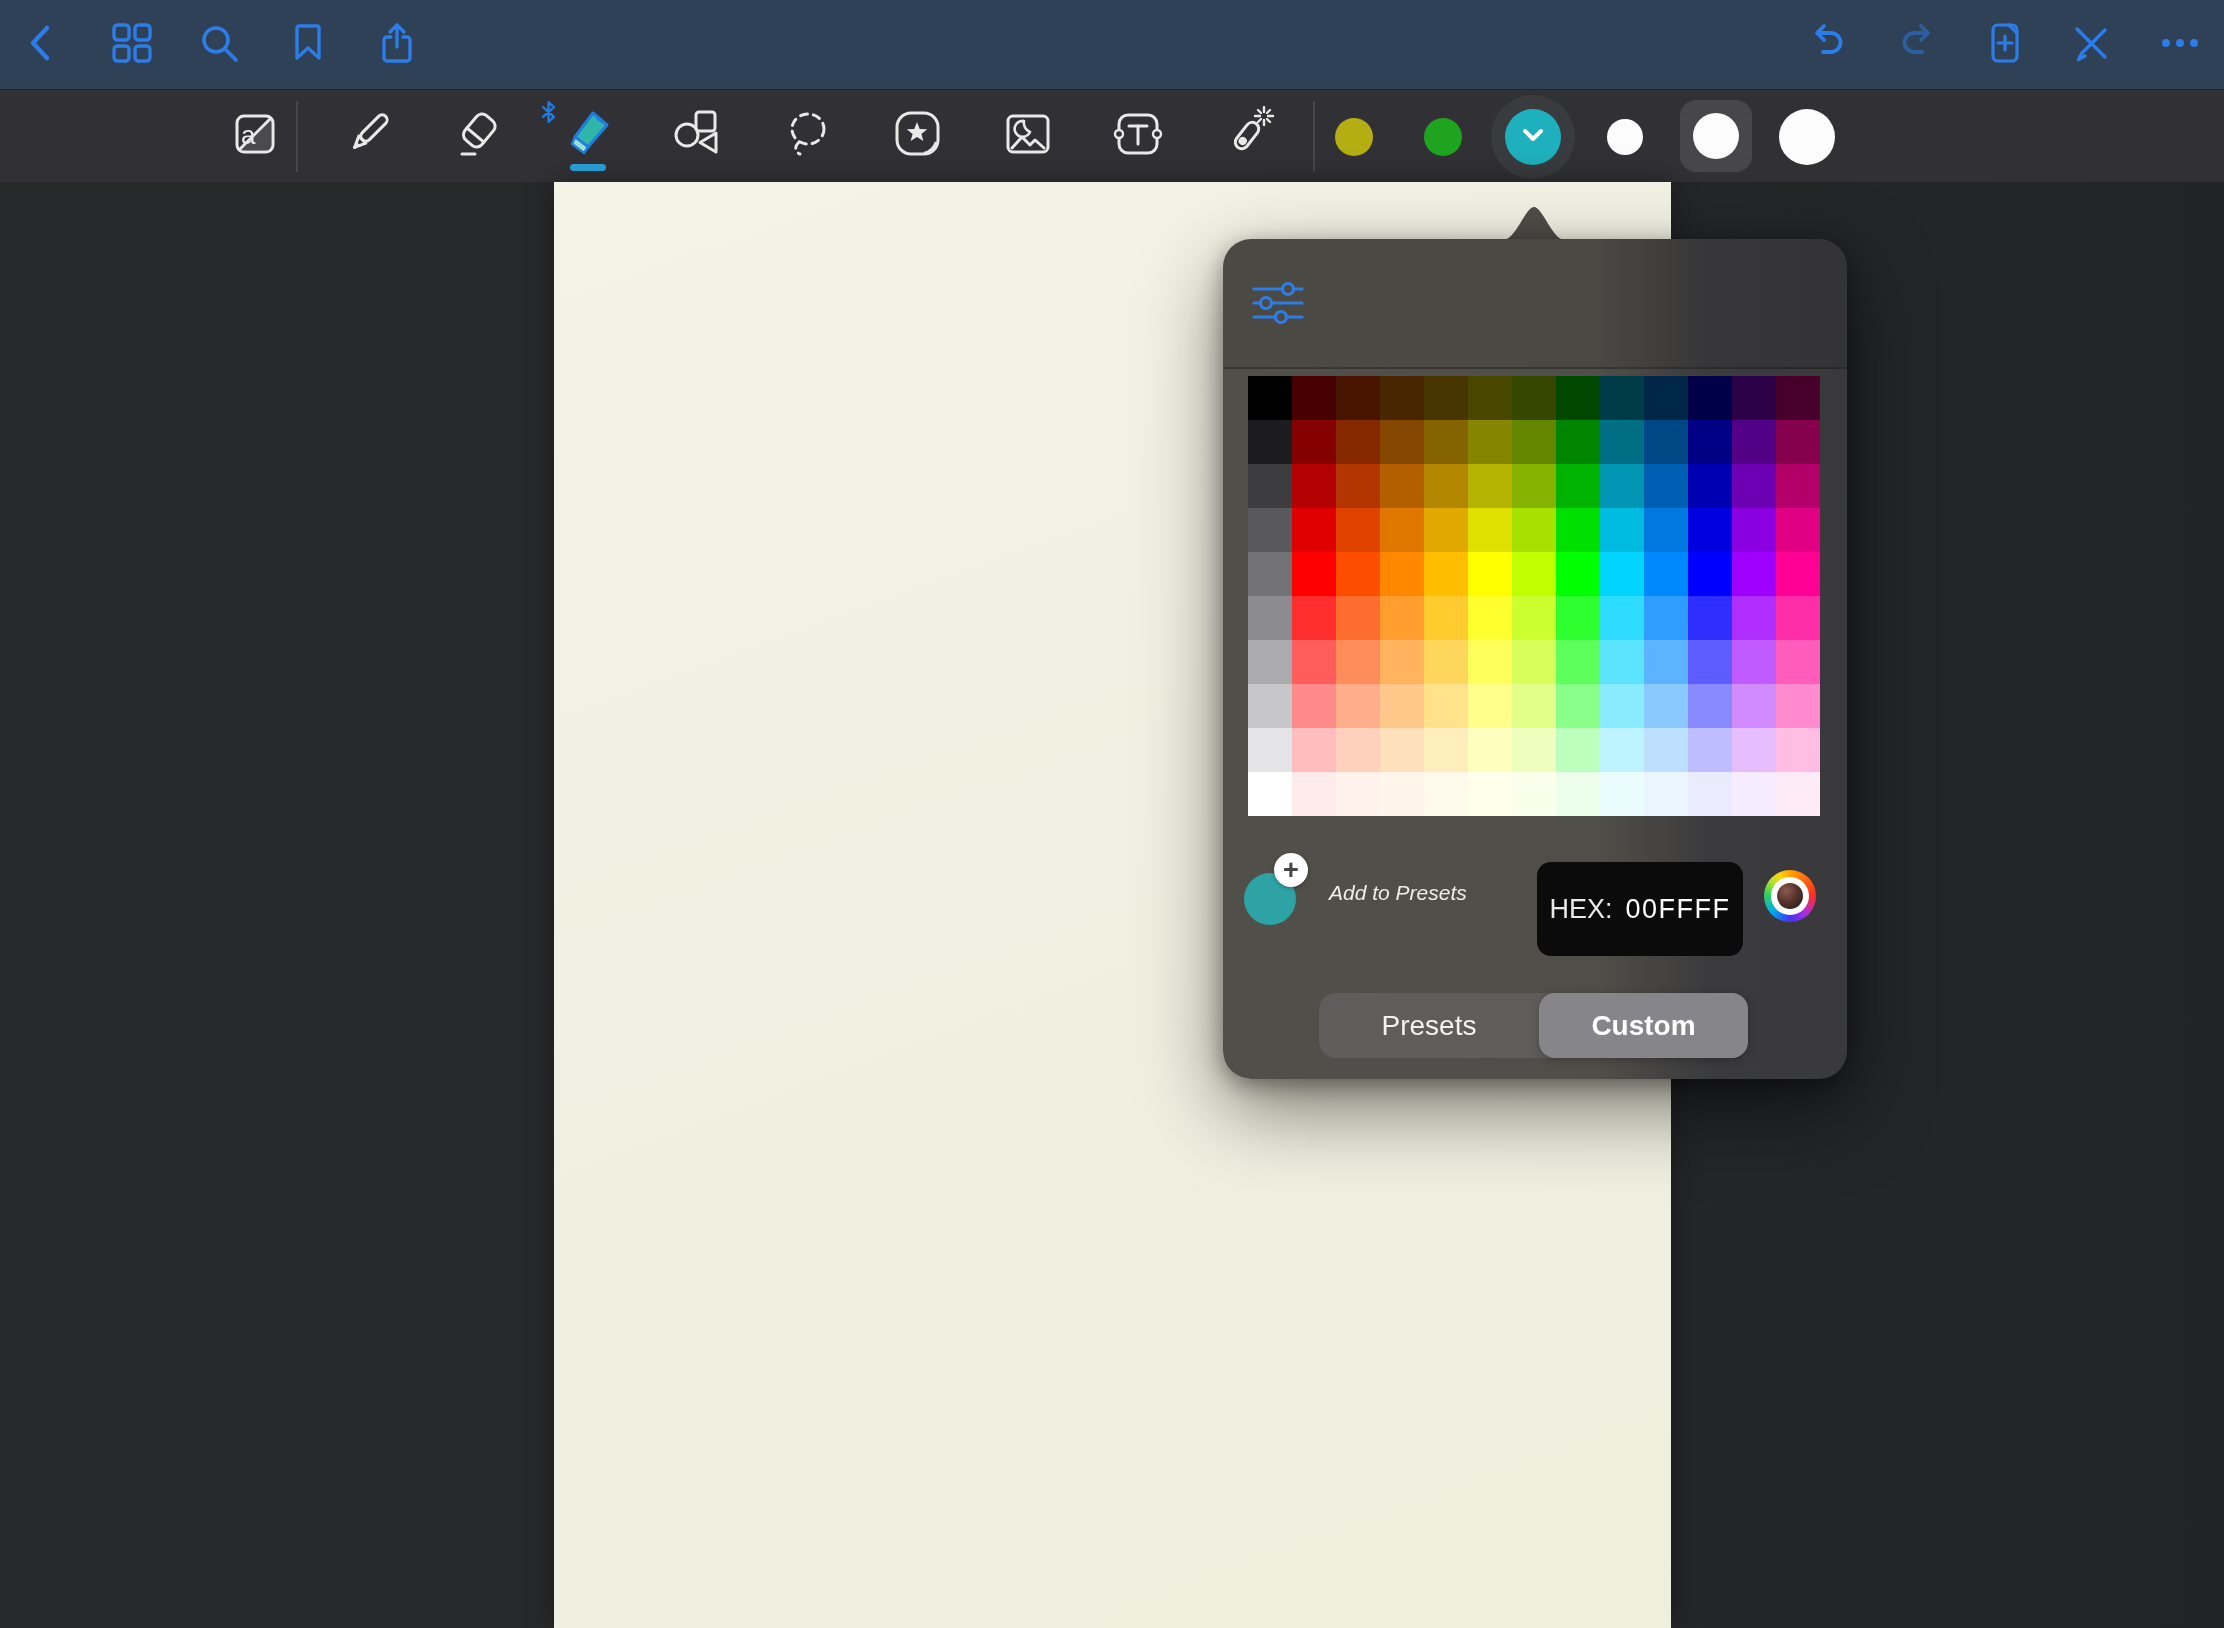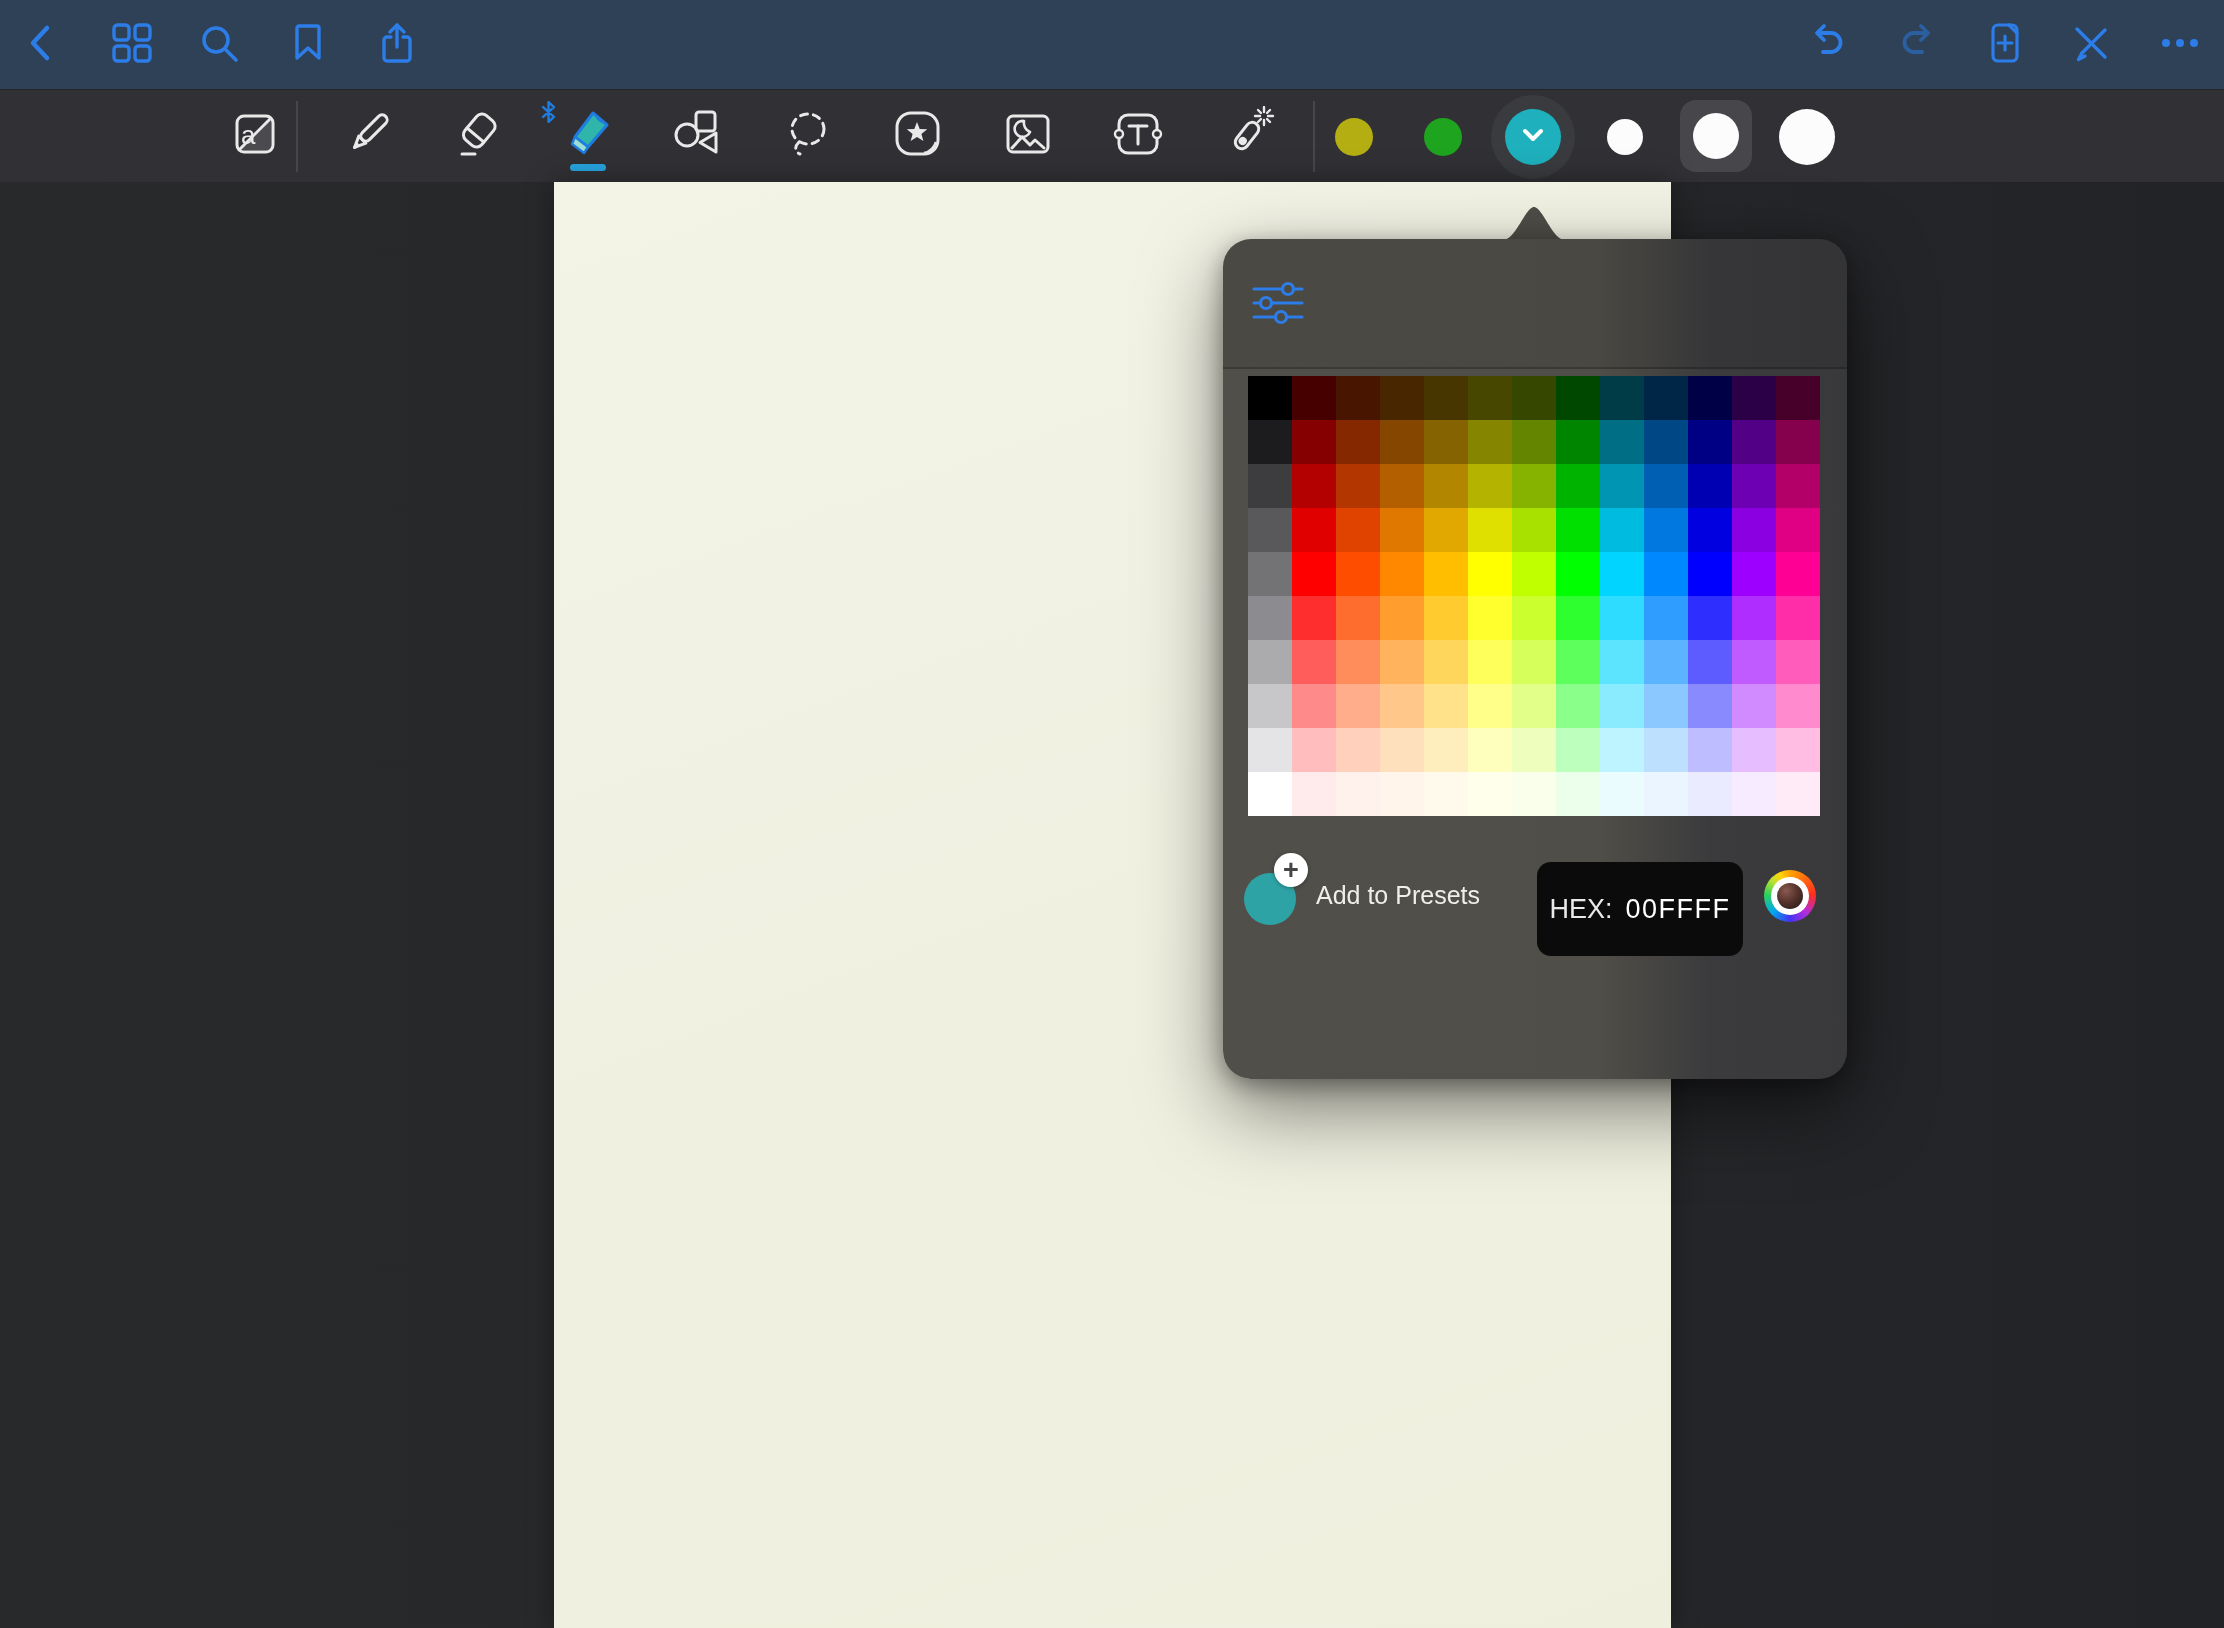--- a/index.html
+++ b/index.html
@@ -48,21 +48,21 @@
   .sliders{position:absolute;left:27px;top:42px;}
   .p-divider{position:absolute;left:0;top:128px;width:100%;height:2px;background:rgba(0,0,0,.28);}
   .grid{position:absolute;left:25px;top:137px;width:572px;height:440px;display:grid;
         grid-template-columns:repeat(13,1fr);grid-template-rows:repeat(10,1fr);}
   .grid-cell{width:100%;height:100%;}
 
   .preset-circle{position:absolute;left:21px;top:634px;width:52px;height:52px;border-radius:50%;}
   .preset-badge{position:absolute;left:51px;top:614px;width:34px;height:34px;border-radius:50%;background:#FFFFFF;
                 display:flex;align-items:center;justify-content:center;color:#454547;font-size:27px;font-weight:700;
                 box-shadow:0 1px 4px rgba(0,0,0,.3);line-height:1;}
-  .add-label{position:absolute;left:93px;top:642px;color:#EFEEE8;font-size:25px;}
+  .add-label{position:absolute;left:106px;top:642px;color:#EFEEE8;font-size:21px;font-style:italic;}
   .hex-box{position:absolute;left:314px;top:623px;width:206px;height:94px;border-radius:14px;
            display:flex;align-items:center;justify-content:center;gap:13px;}
   .hex-box .lbl{color:#E9E9E9;font-size:27px;}
   .hex-box .val{color:#FFFFFF;font-size:27px;letter-spacing:1.5px;}
   .wheel{position:absolute;left:541px;top:631px;width:52px;height:52px;border-radius:50%;
          background:conic-gradient(from 0deg,#FFA200,#FF2D20 24%,#B02DE0 38%,#4433EE 50%,#00A8F0 63%,#30D158 76%,#B8E130 86%,#FFD60A 93%,#FFA200);
          display:flex;align-items:center;justify-content:center;}
   .wheel .w-in{width:38px;height:38px;border-radius:50%;background:#fff;display:flex;align-items:center;justify-content:center;}
   .wheel .w-core{width:26px;height:26px;border-radius:50%;
                  background:radial-gradient(circle at 35% 30%,#8A5A50,#57332C 45%,#241A19 95%);}
@@ -484,15 +484,19 @@
       <span class="lbl">HEX:</span>
       <span class="val">00FFFF</span>
     </div>
 
     <div class="wheel">
       <div class="w-in">
         <div class="w-core"></div>
       </div>
     </div>
 
+    <div class="segment">
+      <div class="seg-left">Presets</div>
+      <div class="seg-right" style="background: rgb(133, 133, 138);">Custom</div>
+    </div>
   </div>
 
 </div>
 
 </body></html>

